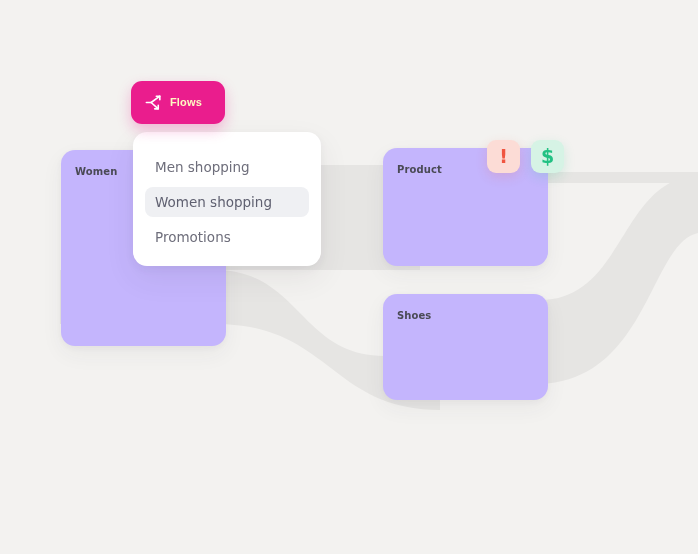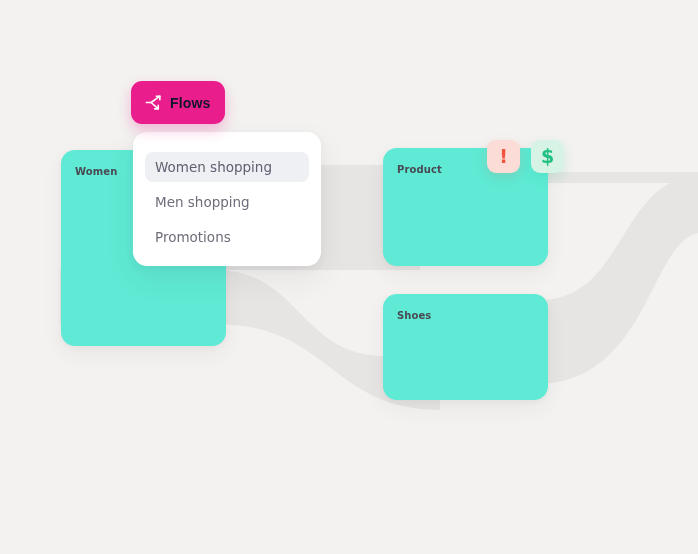--- a/index.html
+++ b/index.html
@@ -29,21 +29,21 @@
     top: 0;
     width: 698px;
     height: 554px;
     z-index: 1;
   }
 
   
   .node-card {
     position: absolute;
     z-index: 2;
-    background: #5eead4;
+    background: #c4b5fd;
     border-radius: 14px;
     box-shadow: 0 8px 22px rgba(60, 55, 70, 0.055),
                 0 2px 6px rgba(60, 55, 70, 0.045);
   }
   .node-card .node-title {
     position: absolute;
     left: 14px;
     top: 16px;
     font-size: 10px;
     font-weight: 700;
@@ -74,23 +74,23 @@
     cursor: pointer;
     box-shadow: 0 6px 14px rgba(234, 29, 141, 0.28);
   }
   #flows-button .flows-icon {
     width: 19px;
     height: 19px;
     display: block;
     flex: 0 0 auto;
   }
   #flows-button .flows-label {
-    font-size: 14px;
+    font-size: 11px;
     font-weight: 600;
-    color: #0f172a;
+    color: #fef9c3;
     letter-spacing: .15px;
     line-height: 1;
   }
 
   
   #flows-menu {
     position: absolute;
     left: 133px;
     top: 132px;
     width: 188px;
@@ -193,25 +193,25 @@
   </div>
 
   <div class="badge" id="badge-alert">
     <span>!</span>
   </div>
   <div class="badge" id="badge-money">
     <span>$</span>
   </div>
 
   <div id="flows-menu">
+    <div class="menu-item">
+      <span>Men shopping</span>
+    </div>
     <div class="menu-item is-active">
       <span>Women shopping</span>
-    </div>
-    <div class="menu-item">
-      <span>Men shopping</span>
     </div>
     <div class="menu-item">
       <span>Promotions</span>
     </div>
   </div>
 
   <button id="flows-button">
     <svg class="flows-icon" viewBox="0 0 24 24" fill="none" stroke="#ffffff" stroke-width="2" stroke-linecap="round" stroke-linejoin="round" aria-hidden="true">
       <path d="M3 12 H9"></path>
       <path d="M9 12 L20 4"></path>

